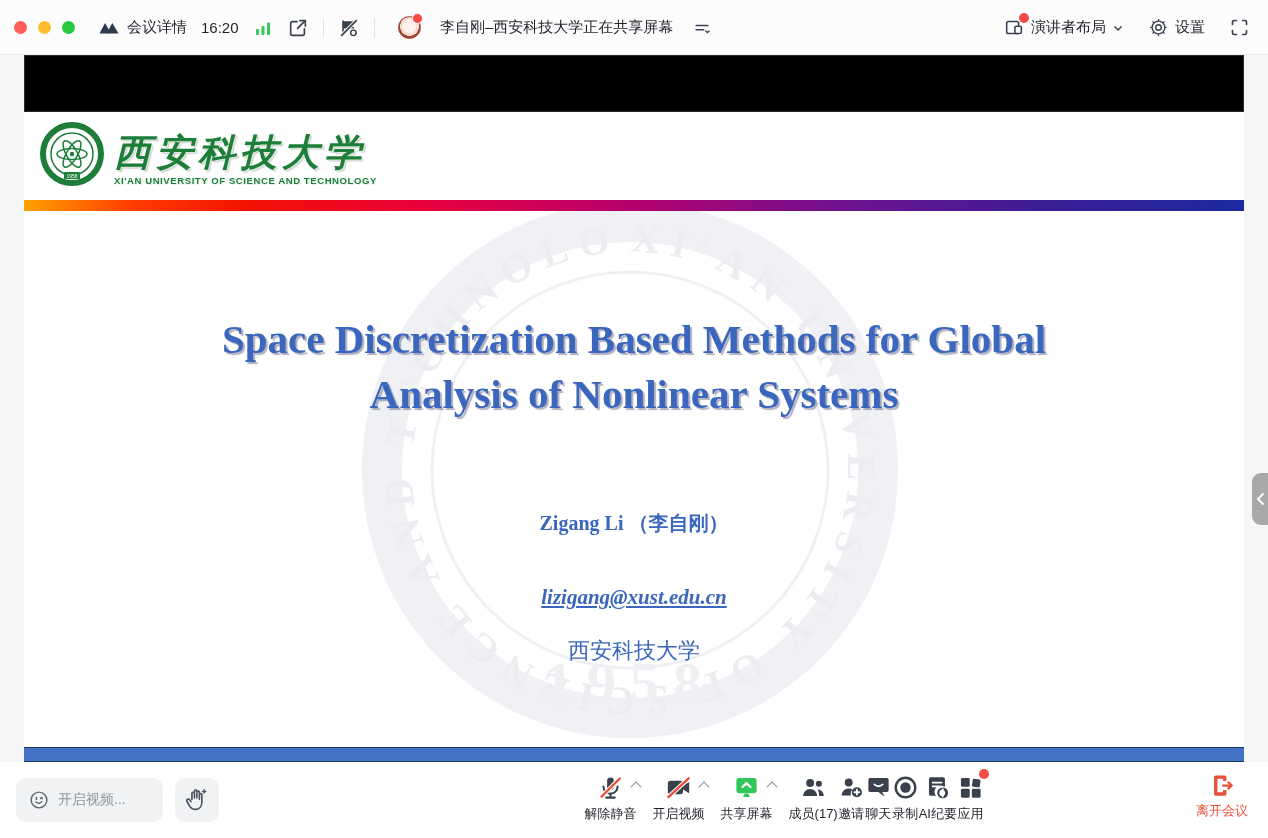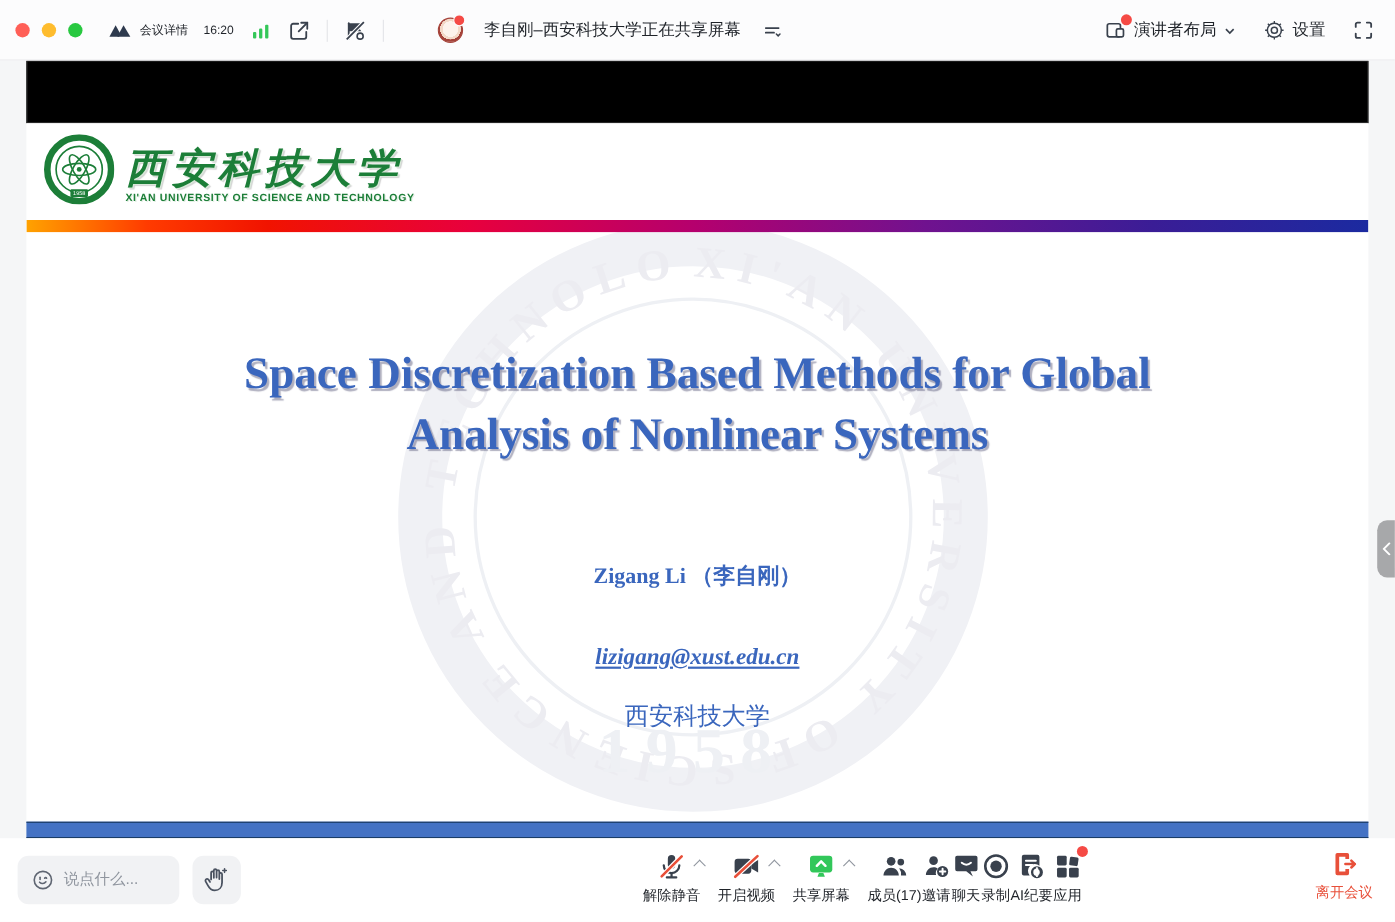--- a/index.html
+++ b/index.html
@@ -7,21 +7,21 @@
   body {
     font-family:"Liberation Sans","DejaVu Sans",sans-serif;
     background:#f5f6f7; position:relative; overflow:hidden;
     -webkit-font-smoothing:antialiased;
   }
   
   .titlebar{position:absolute;left:0;top:0;width:1268px;height:55px;background:#fcfcfd;border-bottom:1px solid #ebebee;z-index:30;}
   .tl-group{position:absolute;left:14px;top:0;height:55px;display:flex;align-items:center;gap:11px;}
   .dot{width:13px;height:13px;border-radius:50%;}
   .dot.red{background:#ff5f57}.dot.yellow{background:#febc2e}.dot.green{background:#28c840}
-  .tb-left{position:absolute;left:97px;top:0;height:55px;display:flex;align-items:center;gap:14px;color:#1f2329;font-size:11px;}
+  .tb-left{position:absolute;left:97px;top:0;height:55px;display:flex;align-items:center;gap:14px;color:#1f2329;font-size:15px;}
   .tb-sep{width:1px;height:20px;background:#e3e4e8;}
   .tb-center{position:absolute;left:398px;top:0;height:55px;display:flex;align-items:center;gap:19px;color:#1f2329;font-size:15px;}
   .tb-right{position:absolute;right:18px;top:0;height:55px;display:flex;align-items:center;gap:10px;color:#1f2329;font-size:15px;}
   .avatar{width:23px;height:23px;border-radius:50%;background:radial-gradient(circle at 50% 45%, #fdf3ec 0 45%, #f3d9c8 46% 60%, #a5433a 61% 100%);border:1px solid #a5433a;position:relative;}
   .avatar::after{content:"";position:absolute;right:-3px;top:-4px;width:9px;height:9px;border-radius:50%;background:#f54a45;border:1.5px solid #fcfcfd;}
   .icon-red-dot{position:relative;}
   .icon-red-dot::after{content:"";position:absolute;right:-4px;top:-4px;width:10px;height:10px;border-radius:50%;background:#f54a45;}
   .tb-gap6{display:flex;align-items:center;gap:6px;}
   
   .stage{position:absolute;left:0;top:55px;width:1268px;height:707px;background:#f5f6f7;}
@@ -219,21 +219,21 @@
 
 <div class="bottombar">
 
   <div class="chat-box">
     <svg width="22" height="22" viewBox="0 0 24 24" fill="none" stroke="#5f6672" stroke-width="1.6" stroke-linecap="round">
       <circle cx="12" cy="12" r="8.6"></circle>
       <path d="M9.2 9.3v2.2"></path>
       <path d="M13.8 10.3c.3-.9 1.5-.9 1.8 0"></path>
       <path d="M8.7 14.2c2 1.9 4.6 1.6 6.3-.4"></path>
     </svg>
-    <span>说点什么...</span>
+    <span>开启视频...</span>
   </div>
 
   <div class="hand-btn">
     <svg width="26" height="26" viewBox="0 0 24 24" fill="none" stroke="#4a5260" stroke-width="1.5" stroke-linecap="round" stroke-linejoin="round">
       <path d="M7.3 11.5V6a1.15 1.15 0 0 1 2.3 0v4.2m0-5.4V4a1.15 1.15 0 0 1 2.3 0v6m0-5.2a1.15 1.15 0 0 1 2.3 0v6.4m0-4.1a1.15 1.15 0 0 1 2.3 0V14c0 4-2.5 6.7-6.1 6.7-2.9 0-4.4-1.5-5.7-4l-1.9-3.3c-.5-.9-.2-1.8.6-2.2.7-.3 1.5 0 2 .8l1 1.6"></path>
       <path d="M18.6 2.6v3M17.1 4.1h3" stroke-width="1.3"></path>
     </svg>
   </div>
 
   <div class="tb-buttons">

